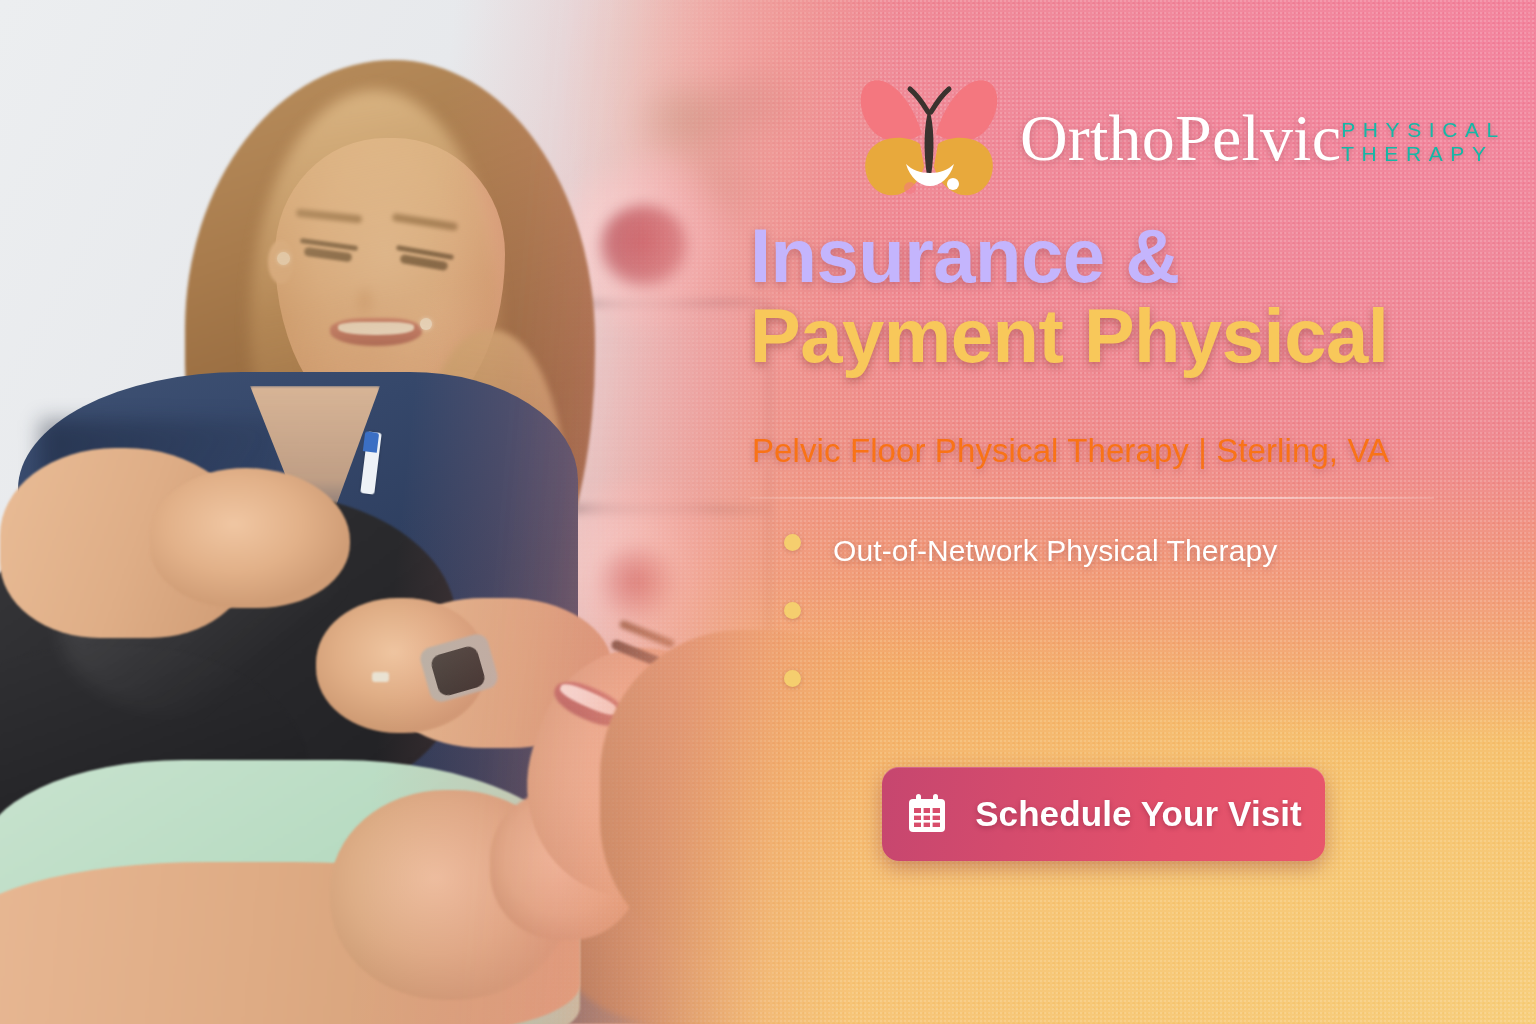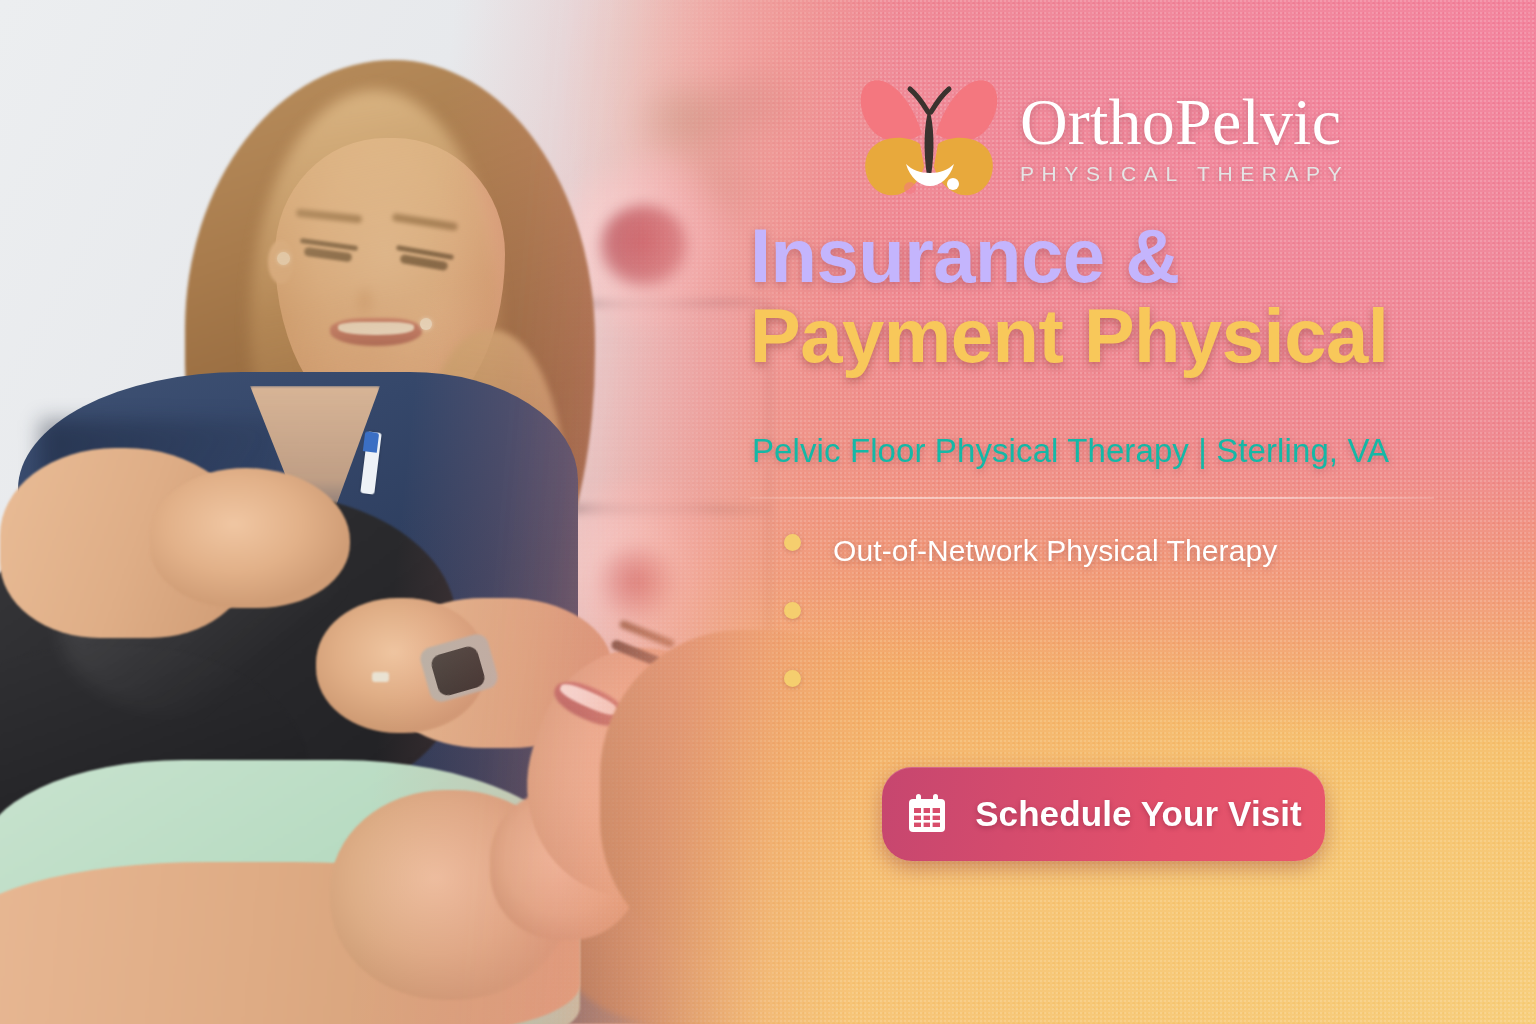--- a/index.html
+++ b/index.html
@@ -191,53 +191,53 @@
     position:absolute; left:0; top:0; width:880px; height:1024px;
     background:linear-gradient(96deg, rgba(242,150,140,0) 0%, rgba(242,150,140,0) 46%,
                rgba(241,140,142,.22) 62%, rgba(240,138,140,.55) 76%, rgba(241,150,130,.82) 88%, rgba(243,163,122,.95) 100%);
   }
 
   
   .content{ position:absolute; left:748px; top:0; width:700px; height:1024px; }
 
   .logo-row{ position:absolute; left:106px; top:72px; display:flex; align-items:center; gap:16px; }
   .butterfly{ width:150px; height:132px; flex:0 0 auto; }
-  .logo-text{ display:flex; flex-direction:column; }
+  .logo-text{ display:flex; flex-direction:row;align-items:center; }
   .logo-name{
     font-family:"Liberation Serif", serif; font-size:66px; line-height:.96; color:#fff;
     letter-spacing:.2px; text-shadow:0 2px 7px rgba(120,40,55,.30);
   }
   .logo-tag{
-    font-size:21px; font-weight:300; color:#e5e5e5; letter-spacing:7.6px; margin-top:9px;
+    font-size:21px; font-weight:300; color:#14b8a6; letter-spacing:7.6px; margin-top:9px;
     text-shadow:0 1px 5px rgba(120,40,55,.30);
   }
 
   .headline{ position:absolute; left:2px; top:218px; width:700px; }
   .h-line{ font-size:76px; font-weight:700; line-height:1.0; letter-spacing:-.5px; white-space:nowrap; }
   .h-white{ color:#c4b5fd; text-shadow:0 3px 9px rgba(120,40,55,.34); }
   .h-gold{ color:#f8c85a; text-shadow:0 3px 9px rgba(120,45,40,.42); margin-top:4px; }
 
   .subtitle{
-    position:absolute; left:4px; top:432px; font-size:33px; font-weight:400; color:#14b8a6;
+    position:absolute; left:4px; top:432px; font-size:33px; font-weight:400; color:#f97316;
     letter-spacing:.1px; text-shadow:0 2px 7px rgba(120,40,55,.34); white-space:nowrap;
   }
 
   .divider{ position:absolute; left:2px; top:497px; width:684px; height:2px;
     background:linear-gradient(90deg, rgba(255,255,255,.10), rgba(255,255,255,.48) 22%, rgba(255,255,255,.46) 78%, rgba(255,255,255,.12)); }
 
   .bullets{ position:absolute; left:36px; top:534px; width:660px; list-style:none; }
   .bullet{ display:flex; align-items:flex-start; gap:32px; height:68px; }
   .dot{ width:17px; height:17px; border-radius:50%; background:#f5ce6e; flex:0 0 auto;
         box-shadow:0 1px 4px rgba(130,60,40,.28); }
   .bullet-text{ font-size:30px; font-weight:400; color:#fff; letter-spacing:.1px;
                 text-shadow:0 2px 6px rgba(120,45,45,.36); white-space:nowrap; }
 
   .cta{
     position:absolute; left:134px; top:767px; width:443px; height:94px;
-    border:none; border-radius:30px; cursor:pointer;
+    border:none; border-radius:17px; cursor:pointer;
     background:linear-gradient(100deg,#c6466f 0%,#d44b6d 30%,#e1506b 62%,#e8566b 100%);
     box-shadow:0 7px 20px rgba(120,35,60,.34), inset 0 1px 0 rgba(255,255,255,.18);
     display:flex; align-items:center; justify-content:center; gap:26px;
     font-family:"Liberation Sans", sans-serif;
   }
   .cal-icon{ width:44px; height:44px; flex:0 0 auto; }
   .cta-label{ font-size:35px; font-weight:700; color:#fff; letter-spacing:.1px;
               text-shadow:0 2px 5px rgba(110,25,50,.40); white-space:nowrap; }
 </style>
 </head>

